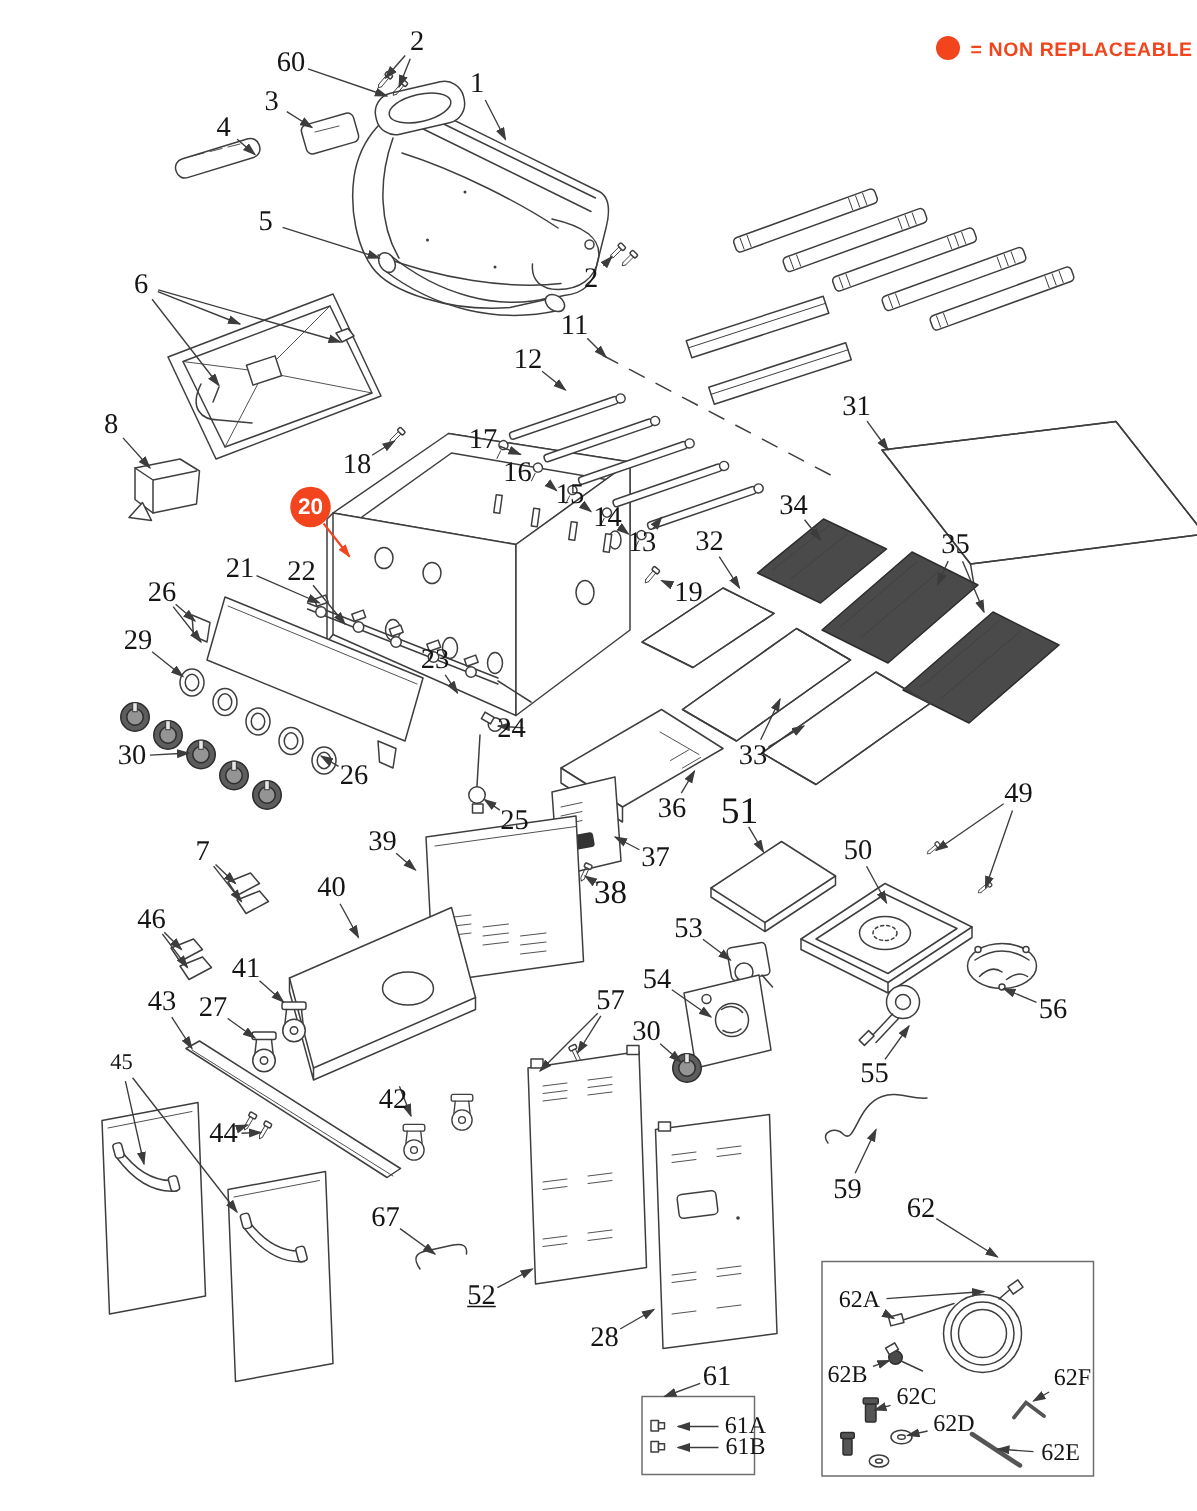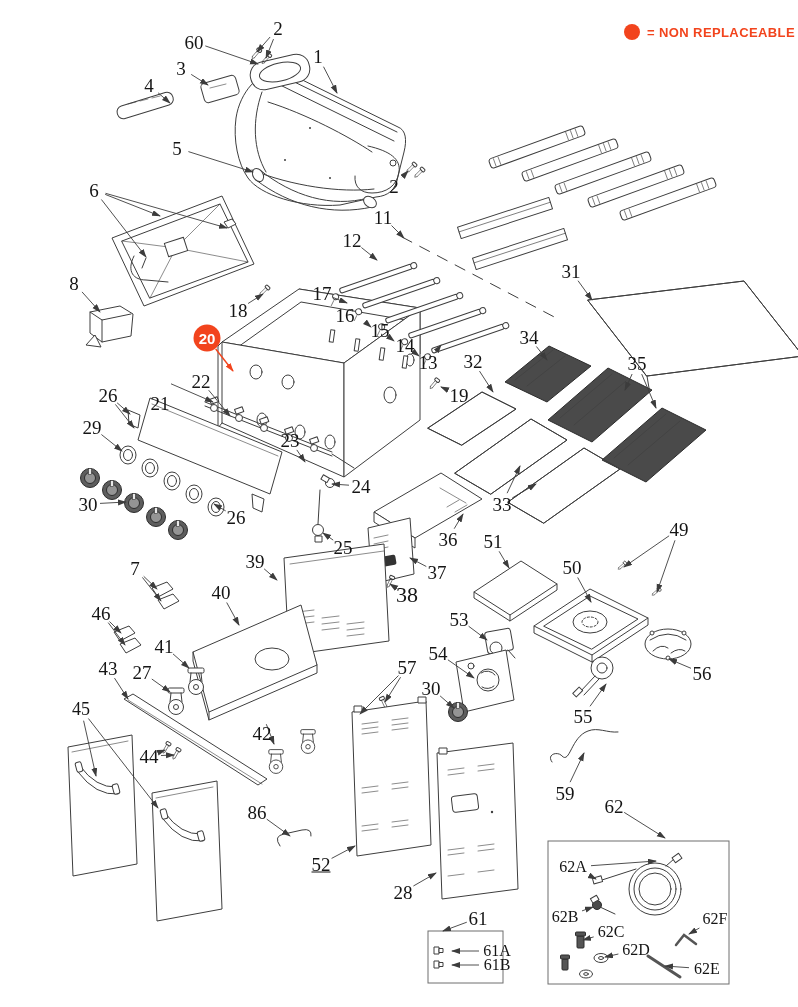--- a/index.html
+++ b/index.html
@@ -521,51 +521,51 @@
     <div class="plabel" style="left: 571px; top: 271px; font-size: 19px;">31</div>
     <div class="plabel" style="left: 345px; top: 315px; font-size: 19px;">16</div>
     <div class="plabel" style="left: 380px; top: 330px; font-size: 19px;">15</div>
     <div class="plabel" style="left: 405px; top: 345px; font-size: 19px;">14</div>
     <div class="plabel" style="left: 428px; top: 362px; font-size: 19px;">13</div>
     <div class="plabel hl" style="left: 207px; top: 338px; font-size: 15px;">20</div>
     <div class="plabel" style="left: 529px; top: 337px; font-size: 19px;">34</div>
     <div class="plabel" style="left: 473px; top: 361px; font-size: 19px;">32</div>
     <div class="plabel" style="left: 637px; top: 363px; font-size: 19px;">35</div>
     <div class="plabel" style="left: 459px; top: 395px; font-size: 19px;">19</div>
-    <div class="plabel" style="left: 160px; top: 379px; font-size: 19px; margin-top: 24px;">21</div>
+    <div class="plabel" style="left: 160px; top: 379px; font-size: 19px;">21</div>
     <div class="plabel" style="left: 201px; top: 381px; font-size: 19px;">22</div>
     <div class="plabel" style="left: 108px; top: 395px; font-size: 19px;">26</div>
     <div class="plabel" style="left: 92px; top: 427px; font-size: 19px;">29</div>
     <div class="plabel" style="left: 290px; top: 440px; font-size: 19px;">23</div>
     <div class="plabel" style="left: 88px; top: 504px; font-size: 19px;">30</div>
     <div class="plabel" style="left: 502px; top: 504px; font-size: 19px;">33</div>
-    <div class="plabel" style="left: 361px; top: 486px; font-size: 19px;">24</div>
+    <div class="plabel" style="left: 341px; top: 486px; font-size: 19px;">24</div>
     <div class="plabel" style="left: 236px; top: 517px; font-size: 19px;">26</div>
     <div class="plabel" style="left: 343px; top: 547px; font-size: 19px;">25</div>
     <div class="plabel" style="left: 448px; top: 539px; font-size: 19px;">36</div>
     <div class="plabel" style="left: 437px; top: 572px; font-size: 19px;">37</div>
     <div class="plabel" style="left: 407px; top: 595px; font-size: 22px;">38</div>
     <div class="plabel" style="left: 255px; top: 561px; font-size: 19px;">39</div>
-    <div class="plabel" style="left: 493px; top: 541px; font-size: 19px;">51</div>
+    <div class="plabel" style="left: 493px; top: 541px; font-size: 25px;">51</div>
     <div class="plabel" style="left: 679px; top: 529px; font-size: 19px;">49</div>
     <div class="plabel" style="left: 572px; top: 567px; font-size: 19px;">50</div>
     <div class="plabel" style="left: 459px; top: 619px; font-size: 19px;">53</div>
     <div class="plabel" style="left: 135px; top: 568px; font-size: 19px;">7</div>
     <div class="plabel" style="left: 101px; top: 613px; font-size: 19px;">46</div>
     <div class="plabel" style="left: 221px; top: 592px; font-size: 19px;">40</div>
     <div class="plabel" style="left: 164px; top: 646px; font-size: 19px;">41</div>
     <div class="plabel" style="left: 108px; top: 668px; font-size: 19px;">43</div>
     <div class="plabel" style="left: 142px; top: 672px; font-size: 19px;">27</div>
-    <div class="plabel" style="left: 81px; top: 709px; font-size: 18px;">45</div>
+    <div class="plabel" style="left: 81px; top: 709px; font-size: 15px;">45</div>
     <div class="plabel" style="left: 149px; top: 756px; font-size: 19px;">44</div>
     <div class="plabel" style="left: 262px; top: 713px; font-size: 19px; margin-top: 20px;">42</div>
     <div class="plabel" style="left: 407px; top: 667px; font-size: 19px;">57</div>
     <div class="plabel" style="left: 438px; top: 653px; font-size: 19px;">54</div>
     <div class="plabel" style="left: 431px; top: 688px; font-size: 19px;">30</div>
-    <div class="plabel" style="left: 257px; top: 812px; font-size: 19px;">86</div>
+    <div class="plabel" style="left: 257px; top: 812px; font-size: 19px;">67</div>
     <div class="plabel" style="left: 321px; top: 864px; font-size: 19px; text-decoration: underline;">52</div>
     <div class="plabel" style="left: 403px; top: 892px; font-size: 19px;">28</div>
     <div class="plabel" style="left: 565px; top: 793px; font-size: 19px;">59</div>
     <div class="plabel" style="left: 614px; top: 806px; font-size: 19px;">62</div>
     <div class="plabel" style="left: 583px; top: 716px; font-size: 19px;">55</div>
     <div class="plabel" style="left: 702px; top: 673px; font-size: 19px;">56</div>
     <div class="plabel" style="left: 478px; top: 918px; font-size: 19px;">61</div>
     <div class="plabel" style="left: 497px; top: 951px; font-size: 16px;">61A</div>
     <div class="plabel" style="left: 497px; top: 965px; font-size: 16px;">61B</div>
     <div class="plabel" style="left: 573px; top: 867px; font-size: 16px;">62A</div>

